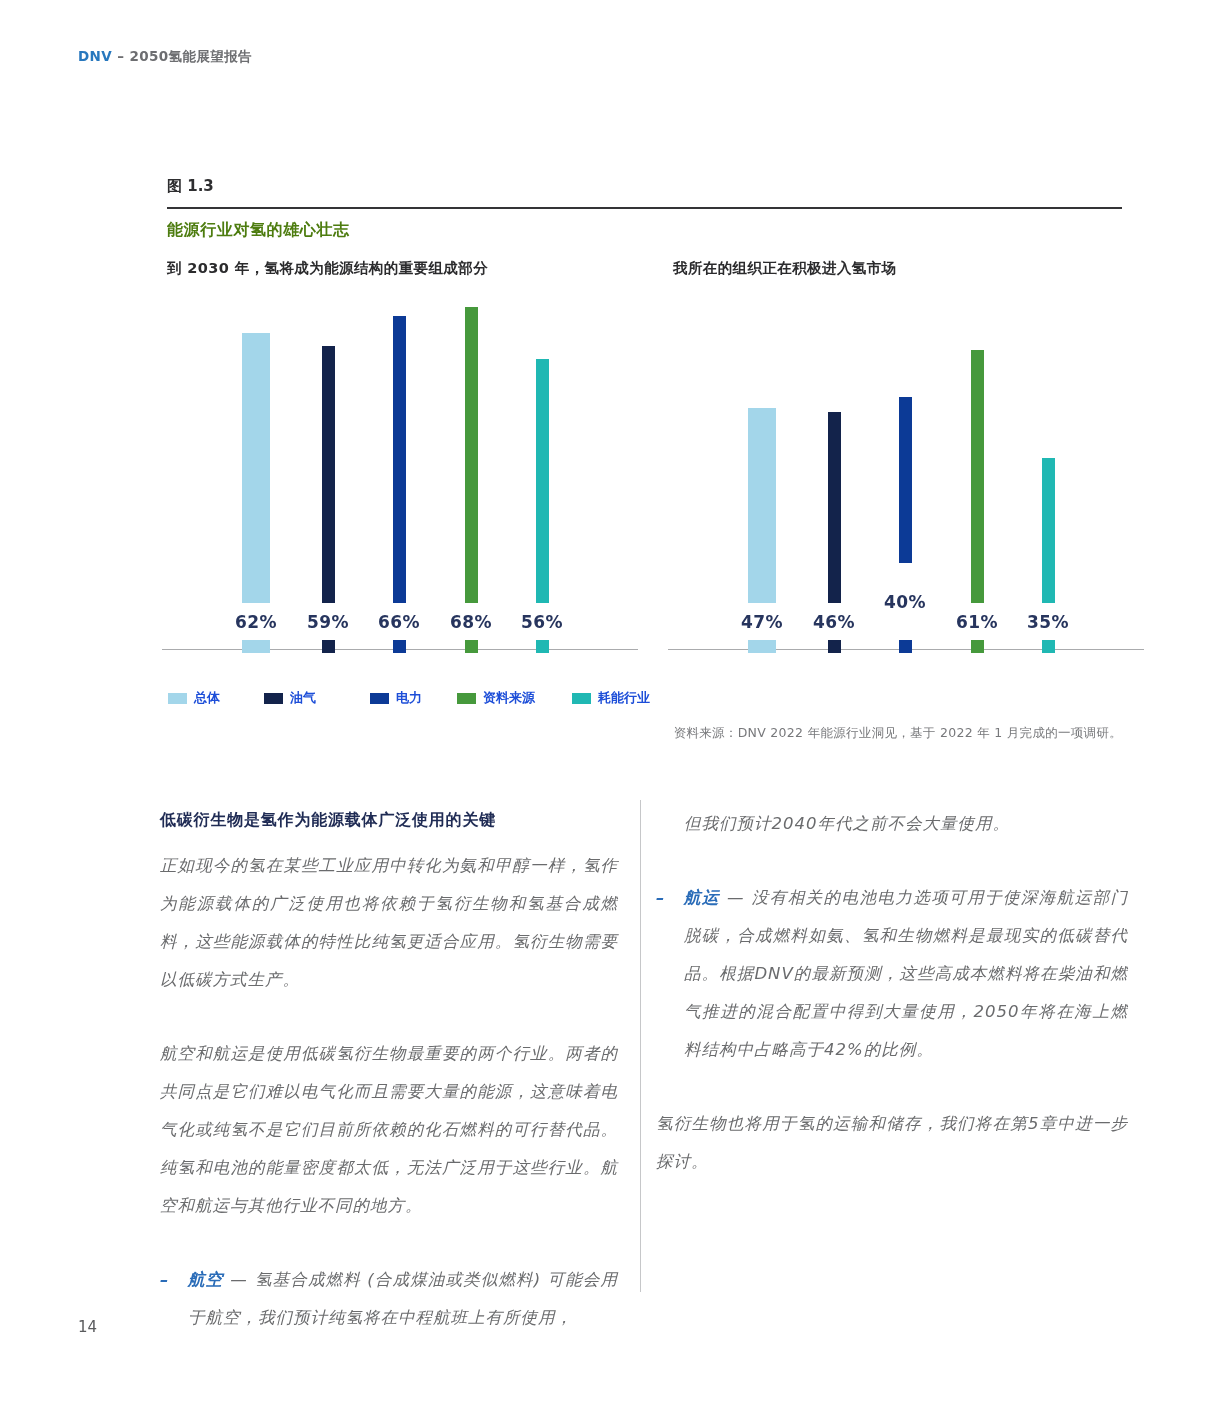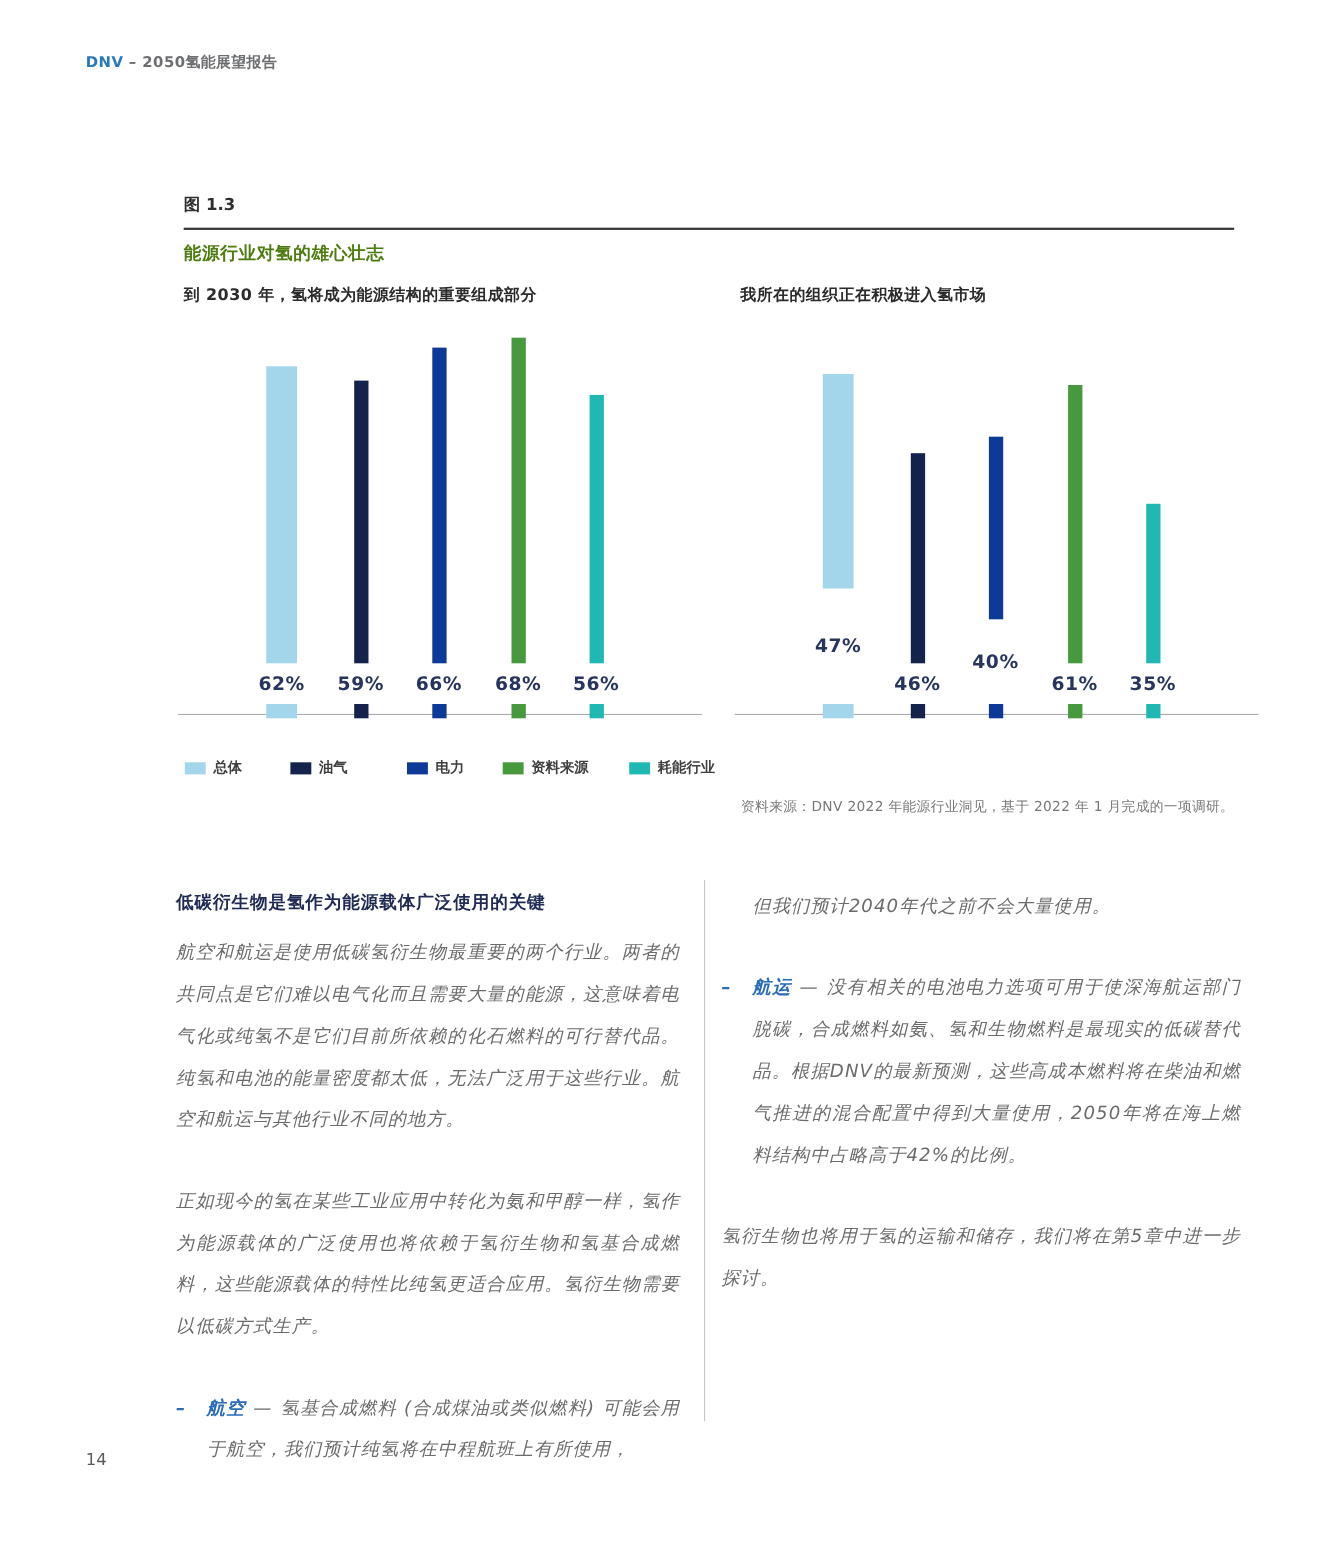--- a/index.html
+++ b/index.html
@@ -28,21 +28,21 @@
   .chart-right { left:668px; }
   .axis-line { position:absolute; left:0; right:0; bottom:3px; height:1px; background:#aaabad; }
   .bar-group { position:absolute; bottom:0; width:68px; display:flex; flex-direction:column; align-items:center; justify-content:flex-end; }
   .pct { height:37px; display:flex; align-items:center; font-size:17px; font-weight:bold; color:#27355e; letter-spacing:0.5px; }
   .stub { height:13px; }
 
   
   .legend { left:162px; top:689px; width:980px; height:18px; }
   .legend-item { position:absolute; top:0; display:flex; align-items:center; }
   .swatch { width:19px; height:11px; margin-right:7px; flex:0 0 auto; }
-  .legend-label { font-size:13px; font-weight:bold; color:#404040; white-space:nowrap; }
+  .legend-label { font-size:13px; font-weight:bold; color:#1d4ed8; white-space:nowrap; }
 
   .source-note { top:725px; left:167px; width:955px; text-align:right; font-size:12.5px; color:#77787b; letter-spacing:0.3px; }
 
   
   .col-divider { left:640px; top:800px; width:1px; height:492px; background:#c6c7c9; }
   .col { top:805px; font-size:16.5px; line-height:38px; color:#6a6b6d; text-align:justify; letter-spacing:1px; }
   .col-left  { left:160px; width:458px; }
   .col-right { left:656px; width:472px; }
   .col-heading { font-size:16px; font-weight:bold; color:#1f2b54; line-height:30px; letter-spacing:0.8px; margin-bottom:12px; text-align:left; }
   .col p { margin:0 0 36px 0;font-style:italic; }
@@ -93,21 +93,21 @@
         <div class="stub" style="width: 13px; background: rgb(70, 153, 60);"></div>
       </div>
       <div class="bar-group" style="left: 346px;">
         <div class="bar" style="width: 13px; height: 244px; background: rgb(32, 184, 179);"></div>
         <div class="pct">56%</div>
         <div class="stub" style="width: 13px; background: rgb(32, 184, 179);"></div>
       </div>
     </div>
   <div class="abs chart chart-right">
     <div class="axis-line"></div>
-  <div class="bar-group" style="left: 60px; gap: 34px;">
+  <div class="bar-group" style="left: 60px;">
         <div class="bar" style="width: 28px; height: 195px; background: rgb(163, 214, 234);"></div>
         <div class="pct">47%</div>
         <div class="stub" style="width: 28px; background: rgb(163, 214, 234);"></div>
       </div>
       <div class="bar-group" style="left: 132px;">
         <div class="bar" style="width: 13px; height: 191px; background: rgb(19, 35, 75);"></div>
         <div class="pct">46%</div>
         <div class="stub" style="width: 13px; background: rgb(19, 35, 75);"></div>
       </div>
       <div class="bar-group" style="left: 203px; gap: 20px;">
@@ -149,22 +149,22 @@
         <span class="legend-label">耗能行业</span>
       </div>
     </div>
 
   <div class="abs source-note">资料来源：DNV 2022 年能源行业洞见，基于 2022 年 1 月完成的一项调研。</div>
 
   <div class="abs col-divider"></div>
 
   <div class="abs col col-left">
     <div class="col-heading">低碳衍生物是氢作为能源载体广泛使用的关键</div>
+    <p>正如现今的氢在某些工业应用中转化为氨和甲醇一样，氢作为能源载体的广泛使用也将依赖于氢衍生物和氢基合成燃料，这些能源载体的特性比纯氢更适合应用。氢衍生物需要以低碳方式生产。</p>
     <p>航空和航运是使用低碳氢衍生物最重要的两个行业。两者的共同点是它们难以电气化而且需要大量的能源，这意味着电气化或纯氢不是它们目前所依赖的化石燃料的可行替代品。纯氢和电池的能量密度都太低，无法广泛用于这些行业。航空和航运与其他行业不同的地方。</p>
-    <p>正如现今的氢在某些工业应用中转化为氨和甲醇一样，氢作为能源载体的广泛使用也将依赖于氢衍生物和氢基合成燃料，这些能源载体的特性比纯氢更适合应用。氢衍生物需要以低碳方式生产。</p>
     <p class="bullet"><span class="dash">–</span><span class="term">航空</span><span class="sep">—</span><span>氢基合成燃料 (合成煤油或类似燃料) 可能会用于航空，我们预计纯氢将在中程航班上有所使用，</span></p>
   </div>
 
   <div class="abs col col-right">
     <p class="hang-indent">但我们预计2040年代之前不会大量使用。</p>
     <p class="bullet"><span class="dash">–</span><span class="term">航运</span><span class="sep">—</span><span>没有相关的电池电力选项可用于使深海航运部门脱碳，合成燃料如氨、氢和生物燃料是最现实的低碳替代品。根据DNV的最新预测，这些高成本燃料将在柴油和燃气推进的混合配置中得到大量使用，2050年将在海上燃料结构中占略高于42%的比例。</span></p>
     <p>氢衍生物也将用于氢的运输和储存，我们将在第5章中进一步探讨。</p>
   </div>
 
   <div class="abs page-num">14</div>

